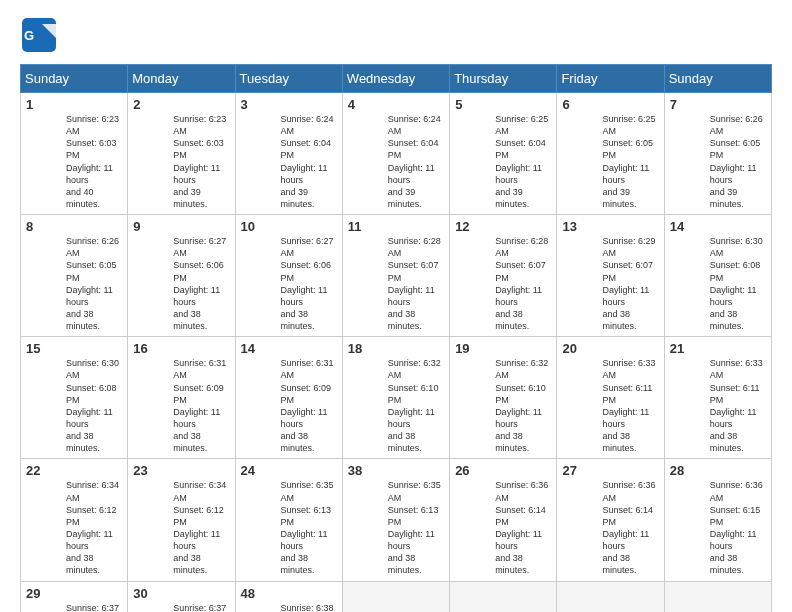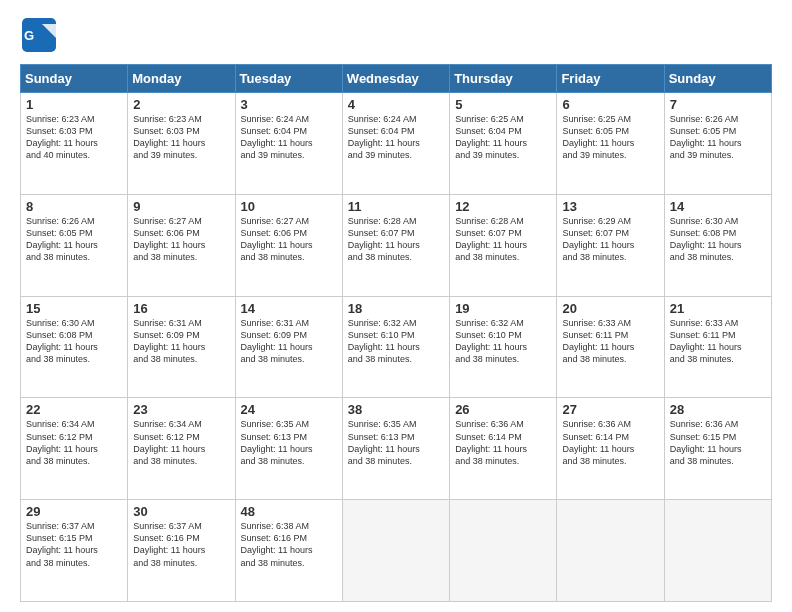--- a/index.html
+++ b/index.html
@@ -51,21 +51,21 @@
       flex: 1;
       border: 1px solid #ccc;
       border-collapse: collapse;
       width: 100%;
       table-layout: fixed;
     }
     .calendar thead tr th {
       background: #2e6da4;
       color: #fff;
       font-size: 13px;
-      font-weight: bold;
+      font-weight: normal;
       padding: 6px 4px;
       text-align: left;
       border: 1px solid #4a8bc4;
     }
     .calendar tbody tr td {
       vertical-align: top;
       padding: 4px 5px 4px 5px;
       border: 1px solid #ccc;
       font-size: 9.5px;
       color: #333;
@@ -79,20 +79,21 @@
       font-size: 13px;
       font-weight: bold;
       color: #333;
       display: block;
       margin-bottom: 1px;
     }
     .calendar tbody tr td .day-info {
       font-size: 9px;
       color: #333;
       line-height: 1.35;
+      margin-left: 40px;
     }
     .calendar tbody tr td.empty {
       background: #f5f5f5;
     }
   </style>
 </head>
 <body>
 
 <div class="page">
   <div class="header">

